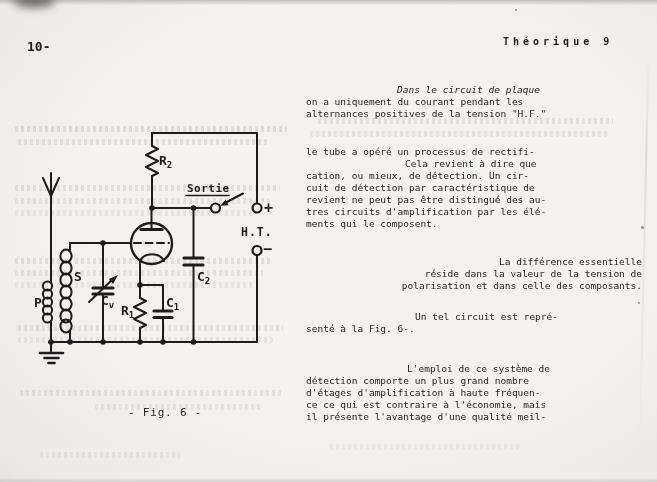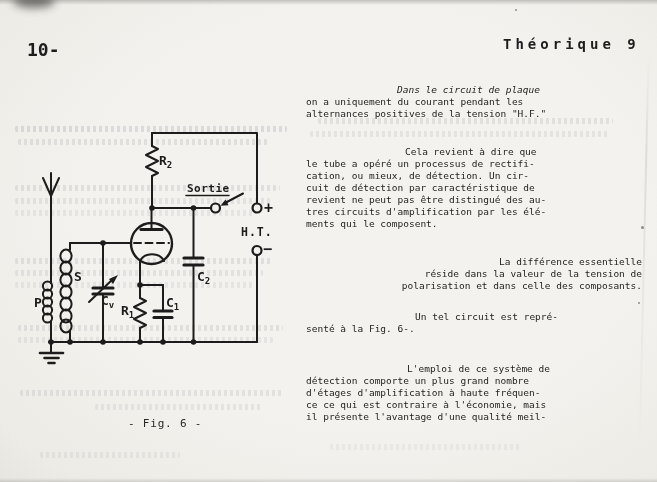--- a/index.html
+++ b/index.html
@@ -12,34 +12,34 @@
     background:linear-gradient(180deg,rgba(80,78,74,.30),rgba(80,78,74,0));}
   .smudge{position:absolute;left:13px;top:-5px;width:42px;height:13px;background:#4d4b48;
     border-radius:50%;filter:blur(4px);opacity:.75;}
   .crease{position:absolute;right:12px;top:55px;height:400px;width:2px;
     background:linear-gradient(180deg,transparent,rgba(90,88,84,.14) 25%,rgba(90,88,84,.06) 65%,transparent);
     transform:rotate(1.3deg);}
   .speck{position:absolute;width:3px;height:3px;border-radius:50%;background:rgba(60,58,55,.55);}
   .edge-bottom{position:absolute;bottom:0;left:0;right:0;height:4px;
     background:linear-gradient(0deg,rgba(80,78,74,.18),rgba(80,78,74,0));}
 
-  .pageno{position:absolute;left:27px;top:39px;font-size:18px;font-weight:bold;color:#1d1d1d;text-align:center;}
-  .header-right{position:absolute;left:503px;top:36px;font-size:14px;letter-spacing:4px;
+  .pageno{position:absolute;left:27px;top:39px;font-size:13px;font-weight:bold;color:#1d1d1d;text-align:center;}
+  .header-right{position:absolute;left:503px;top:36px;font-size:10px;letter-spacing:4px;
     font-weight:bold;color:#1d1d1d;white-space:nowrap;}
 
   .textcol{position:absolute;left:306px;top:84px;width:336px;font-size:9.5px;
     line-height:12px;color:#242424;}
   .textcol .line{white-space:pre;}
   .para{margin:0;}
   .p2{margin-top:26px;} .p3{margin-top:26px;text-align:right;} .p4{margin-top:19px;} .p5{margin-top:28px;}
   .p1 .first{padding-left:91px;font-style:italic;} .p2 .first{padding-left:99px;}
   .p3 .first{padding-left:109px;} .p4 .first{padding-left:109px;}
   .p5 .first{padding-left:101px;}
 
-  .caption{position:absolute;left:128px;top:417px;font-size:11px;letter-spacing:.8px;
+  .caption{position:absolute;left:128px;top:406px;font-size:11px;letter-spacing:.8px;
     color:#2a2a2a;white-space:nowrap;}
 
   svg.circuit{position:absolute;left:0;top:0;}
   svg .wire{stroke:#1c1c1c;stroke-width:2;fill:none;stroke-linecap:round;stroke-linejoin:round;}
   svg .thick{stroke-width:3.2;}
   svg .node{fill:#1c1c1c;stroke:none;}
   svg .term{fill:#f3f1ed;stroke:#1c1c1c;stroke-width:2.2;}
   svg text{font-family:"DejaVu Sans Mono",monospace;font-weight:bold;fill:#1c1c1c;}
   svg .clabel{font-size:13px;}
   svg .sub{font-size:9px;}
@@ -207,22 +207,22 @@
 
   <div class="caption">- Fig. 6 -</div>
 
   <div class="textcol">
     <div class="para p1">
       <div class="line first">Dans le circuit de plaque</div>
       <div class="line">on a uniquement du courant pendant les</div>
       <div class="line">alternances positives de la tension "H.F."</div>
     </div>
     <div class="para p2">
+      <div class="line">le tube a opéré un processus de rectifi-</div>
       <div class="line first">Cela revient à dire que</div>
-      <div class="line">le tube a opéré un processus de rectifi-</div>
       <div class="line">cation, ou mieux, de détection. Un cir-</div>
       <div class="line">cuit de détection par caractéristique de</div>
       <div class="line">revient ne peut pas être distingué des au-</div>
       <div class="line">tres circuits d'amplification par les élé-</div>
       <div class="line">ments qui le composent.</div>
     </div>
     <div class="para p3">
       <div class="line first">La différence essentielle</div>
       <div class="line">réside dans la valeur de la tension de</div>
       <div class="line">polarisation et dans celle des composants.</div>

